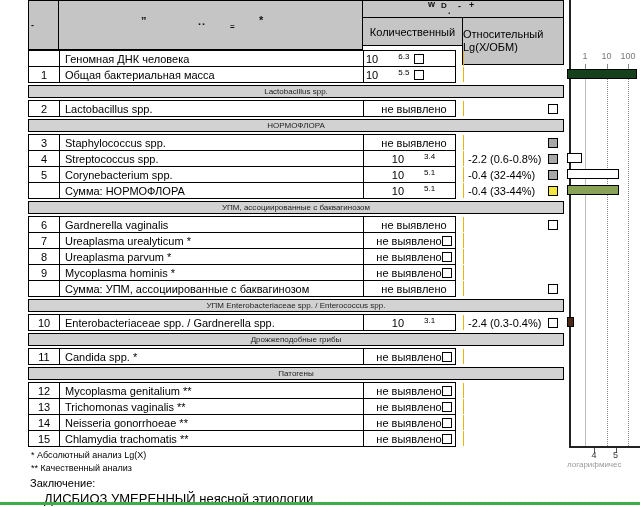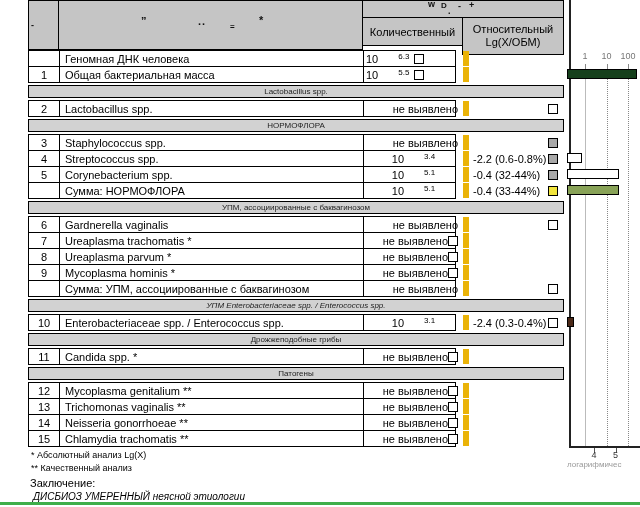--- a/index.html
+++ b/index.html
@@ -7,45 +7,45 @@
     position:relative;width:640px;height:507px;background:#fff;overflow:hidden;
     font-family:"Liberation Sans", sans-serif;color:#000;
   }
   .abs{position:absolute;box-sizing:border-box;}
   
   .hcell{position:absolute;box-sizing:border-box;background:#c5c5c5;border:1px solid #000;}
   #h-num{left:28px;top:0;width:31px;height:50px;}
   #h-name{left:58px;top:0;width:305px;height:50px;}
   #h-top{left:362px;top:0;width:202px;height:18px;}
   #h-quant{left:362px;top:17px;width:101px;height:29px;display:flex;align-items:center;justify-content:center;font-size:11px;}
-  #h-rel{left:462px;top:17px;width:102px;height:38px;display:flex;align-items:center;justify-content:center;text-align:center;font-size:11px;line-height:13px;}
+  #h-rel{left:462px;top:17px;width:102px;height:48px;display:flex;align-items:center;justify-content:center;font-size:11px;line-height:13px;}
   
   .rrow{position:absolute;left:28px;width:428px;height:17px;background:#fff;border:1px solid #000;box-sizing:border-box;}
   .cell{position:absolute;top:0;height:15px;box-sizing:border-box;display:flex;align-items:center;font-size:11px;}
   .c-num{left:0;width:30px;justify-content:center;}
   .c-name{left:30px;width:304px;border-left:1px solid #000;padding-left:5px;}
   .c-quant{left:334px;width:100px;border-left:1px solid #000;}
-  .c-rel{left:434px;width:100px;border-left:6px solid #eab308;}
+  .c-rel{left:434px;width:100px;border-left:1px solid #eab308;}
   .q-center{justify-content:center;}
   .q-left{padding-left:2px;gap:5px;}
-  .q-text{justify-content:flex-end;padding:0 5px 0 6px;}
+  .q-text{justify-content:center;padding:0 5px 0 6px;}
   .r-between{justify-content:space-between;padding:0 5px 0 4px;}
   .r-end{justify-content:flex-end;padding-right:5px;}
   .sec{position:absolute;left:28px;width:536px;height:13px;background:#d2d2d2;border:1px solid #000;box-sizing:border-box;
        display:flex;align-items:center;justify-content:center;font-size:8px;color:#222;}
   .pow{display:flex;align-items:baseline;}
   .pow .sup{font-size:8px;position:relative;top:-4px;margin-left:20px;}
   .cb{width:10px;height:10px;border:1px solid #000;box-sizing:border-box;display:inline-block;background:#fff;flex:none;}
   .cb-gray{background:#a8a8a8;}
   .cb-yellow{background:#f2e53c;}
   
   #fn1{left:31px;top:450px;font-size:9px;}
   #fn2{left:31px;top:463px;font-size:9px;}
   #concl-label{left:30px;top:477px;font-size:11px;}
-  #concl-text{left:33px;top:491px;font-size:10px;font-style:italic;}
+  #concl-text{left:44px;top:491px;font-size:13px;}
   #green-rule{left:0;top:502px;width:640px;height:3px;background:#3fae4a;}
   
   #chart{position:absolute;left:0;top:0;width:640px;height:507px;pointer-events:none;}
   .chart-el{position:absolute;box-sizing:border-box;}
   .ch-toplabel{font-size:9px;color:#777;transform:translateX(-50%);}
   .ch-botlabel{font-size:9px;color:#333;transform:translateX(-50%);}
   #chart-caption{left:567px;top:460px;font-size:8px;color:#999;white-space:nowrap;}
   
   .art{position:absolute;color:#111;font-weight:bold;line-height:1;}
   #a0{left:31px;top:21px;font-size:9px;}
@@ -176,21 +176,21 @@
         <div class="cell c-name">Gardnerella vaginalis</div>
         <div class="cell c-quant q-text">
           <span>не выявлено</span>
         </div>
         <div class="cell c-rel r-end">
           <span class="cb"></span>
         </div>
       </div>
       <div class="rrow" style="top: 232px;">
         <div class="cell c-num">7</div>
-        <div class="cell c-name">Ureaplasma trachomatis *</div>
+        <div class="cell c-name">Ureaplasma urealyticum *</div>
         <div class="cell c-quant q-text">
           <span>не выявлено</span>
           <span class="cb"></span>
         </div>
         <div class="cell c-rel r-end"></div>
       </div>
       <div class="rrow" style="top: 248px;">
         <div class="cell c-num">8</div>
         <div class="cell c-name">Ureaplasma parvum *</div>
         <div class="cell c-quant q-text">
@@ -211,24 +211,24 @@
       <div class="rrow" style="top: 280px;">
         <div class="cell c-num"></div>
         <div class="cell c-name">Сумма: УПМ, ассоциированные с баквагинозом</div>
         <div class="cell c-quant q-text">
           <span>не выявлено</span>
         </div>
         <div class="cell c-rel r-end">
           <span class="cb"></span>
         </div>
       </div>
-      <div class="sec" style="top: 299px; font-style: italic;">УПМ Enterobacteriaceae spp. / Enterococcus spp.</div>
+      <div class="sec" style="top: 299px;">УПМ Enterobacteriaceae spp. / Enterococcus spp.</div>
       <div class="rrow" style="top: 314px;">
         <div class="cell c-num">10</div>
-        <div class="cell c-name">Enterobacteriaceae spp. / Enterococcus spp.</div>
+        <div class="cell c-name">Enterobacteriaceae spp. / Gardnerella spp.</div>
         <div class="cell c-quant q-center">
           <span class="pow">
             <span>10</span>
             <span class="sup">3.1</span>
           </span>
         </div>
         <div class="cell c-rel r-between">
           <span>-2.4 (0.3-0.4%)</span>
           <span class="cb"></span>
         </div>

